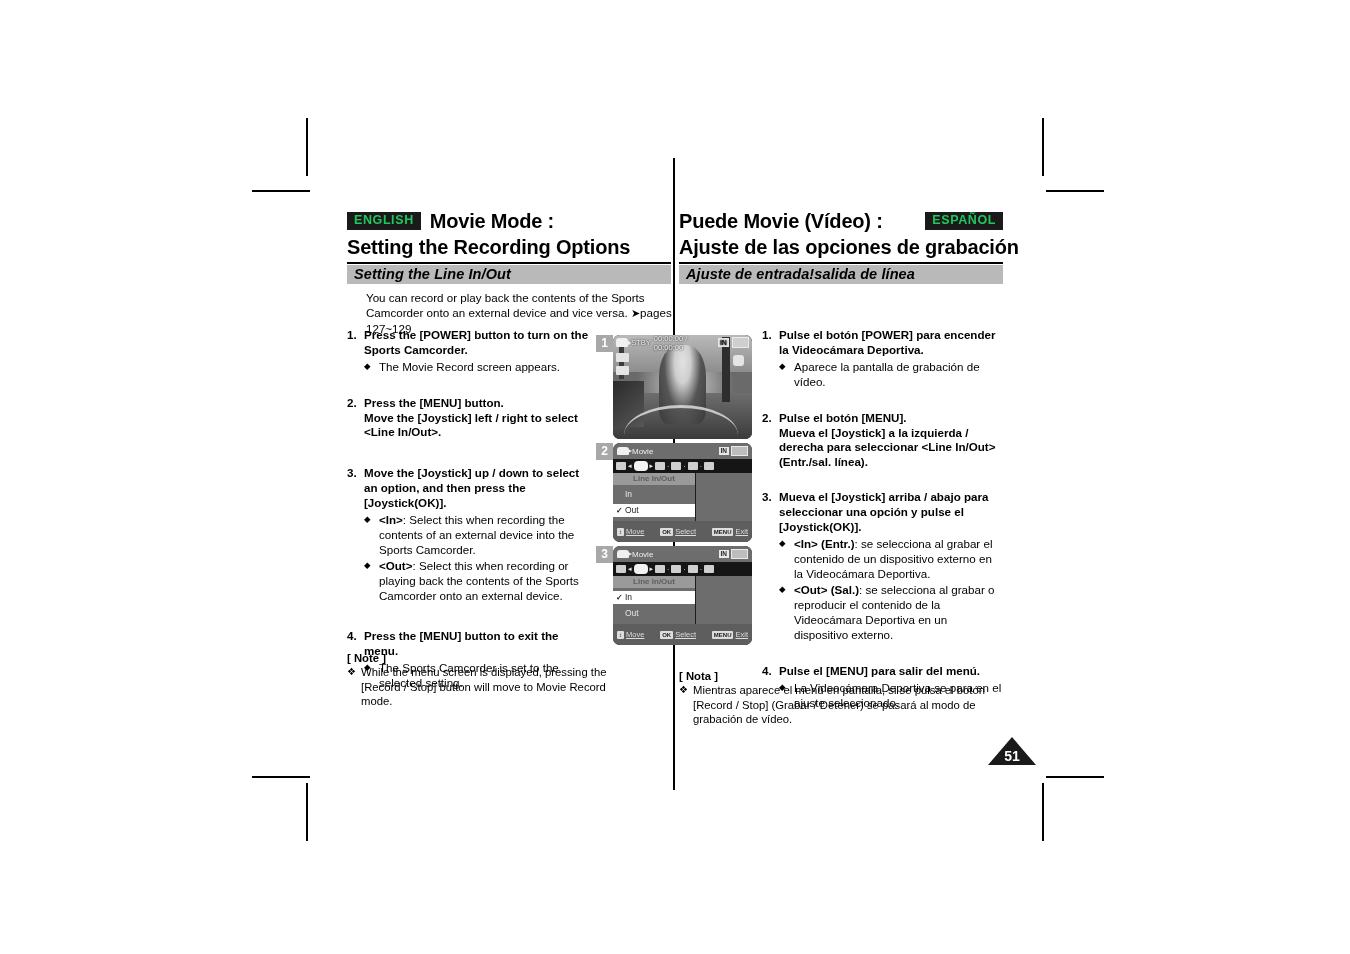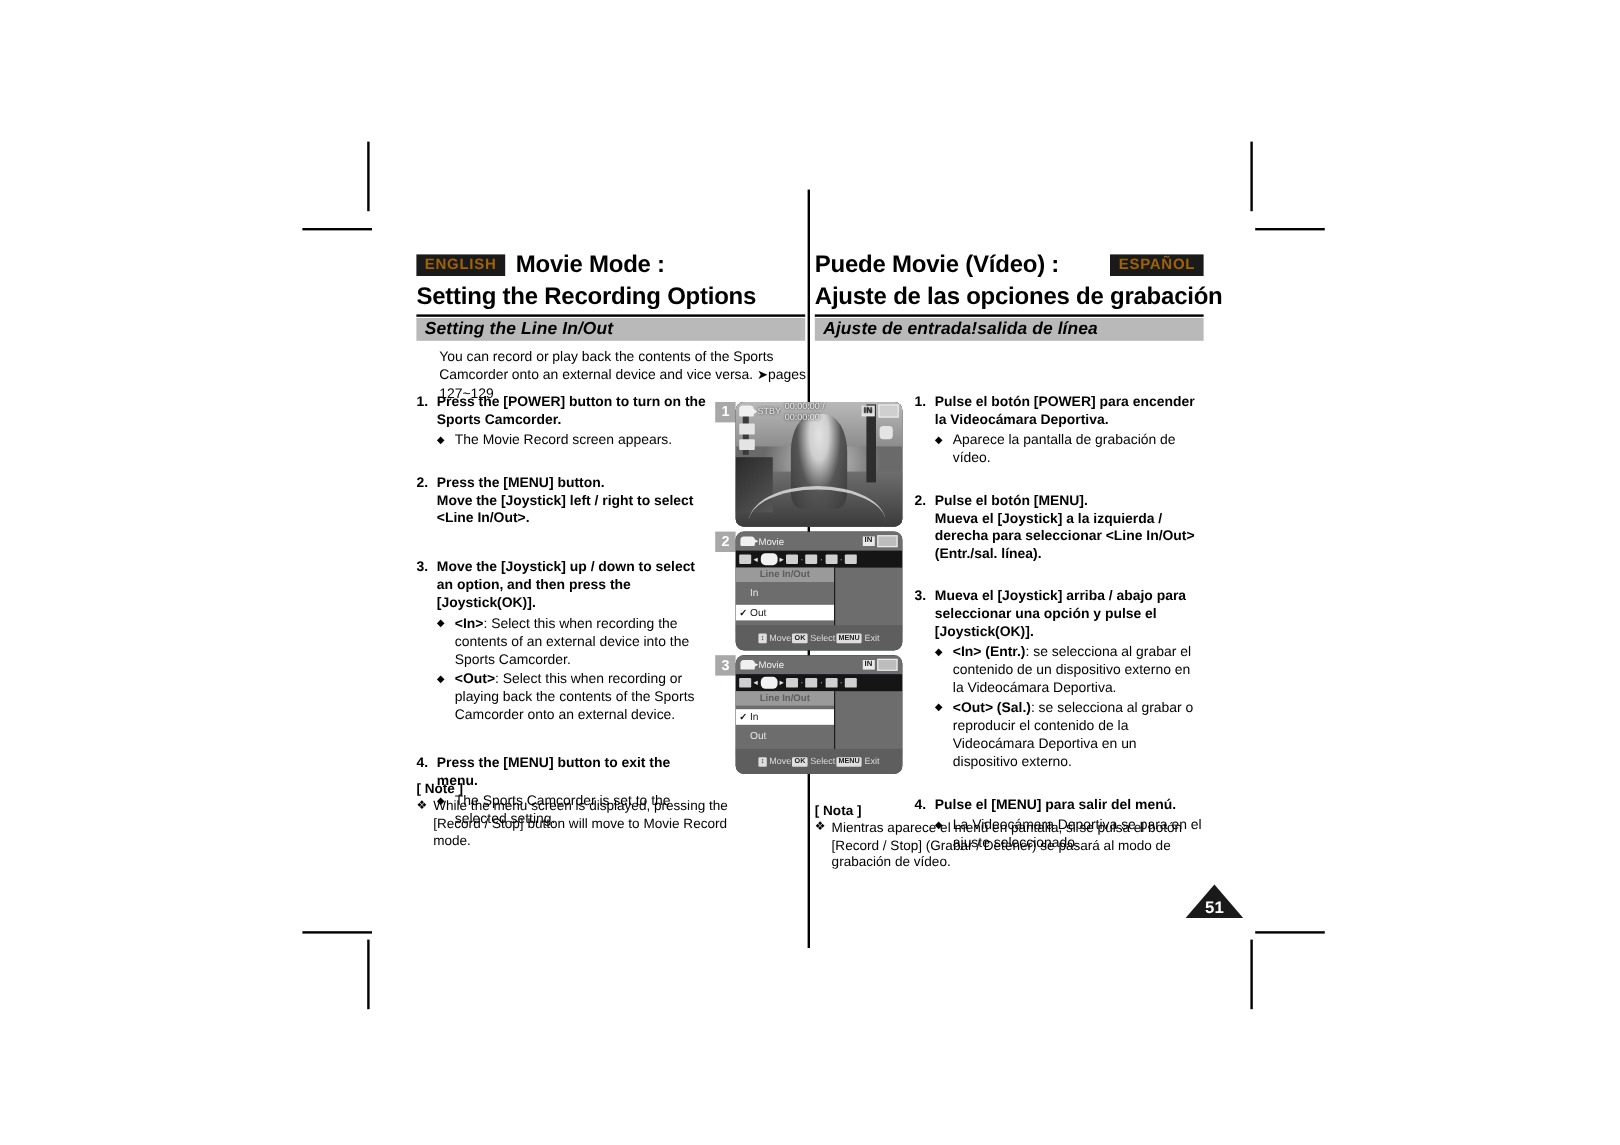--- a/index.html
+++ b/index.html
@@ -38,21 +38,21 @@
   #page {
     position: absolute;
     left: 0; top: 0;
     width: 1350px; height: 954px;
   }
 
   
   .lang-tag {
     display: inline-block;
     background: #1a1a1a;
-    color: #a16207;
+    color: #22c55e;
     font-weight: bold;
     font-size: 12.5px;
     letter-spacing: 0.6px;
     padding: 2px 7px 3px 7px;
     line-height: 1.05;
     vertical-align: middle;
   }
   .title-line {
     font-weight: bold;
     font-size: 20px;
@@ -321,22 +321,22 @@
     color: #1a1a1a;
   }
   .menu-item .check {
     position: absolute; left: 3px; top: 0;
     font-size: 8px; color: #101010; font-weight: bold;
   }
   .menu-foot {
     position: absolute; left: 0; right: 0; bottom: 0; height: 21px;
     background: #5e5e5e;
     display: flex; align-items: center; justify-content: space-between;
-    padding: 0 19px;
-    font-size: 7.5px; color: #dcdcdc;
+    padding: 0 4px;
+    font-size: 7.5px; color: #dcdcdc; text-decoration: underline;
   }
   .foot-item { display: flex; align-items: center; gap: 2px; }
   .key {
     background: #dedede; color: #1c1c1c;
     font-size: 6px; font-weight: bold;
     padding: 0 2px; line-height: 8px; border-radius: 1px;
   }
 
   
   #page-num {

